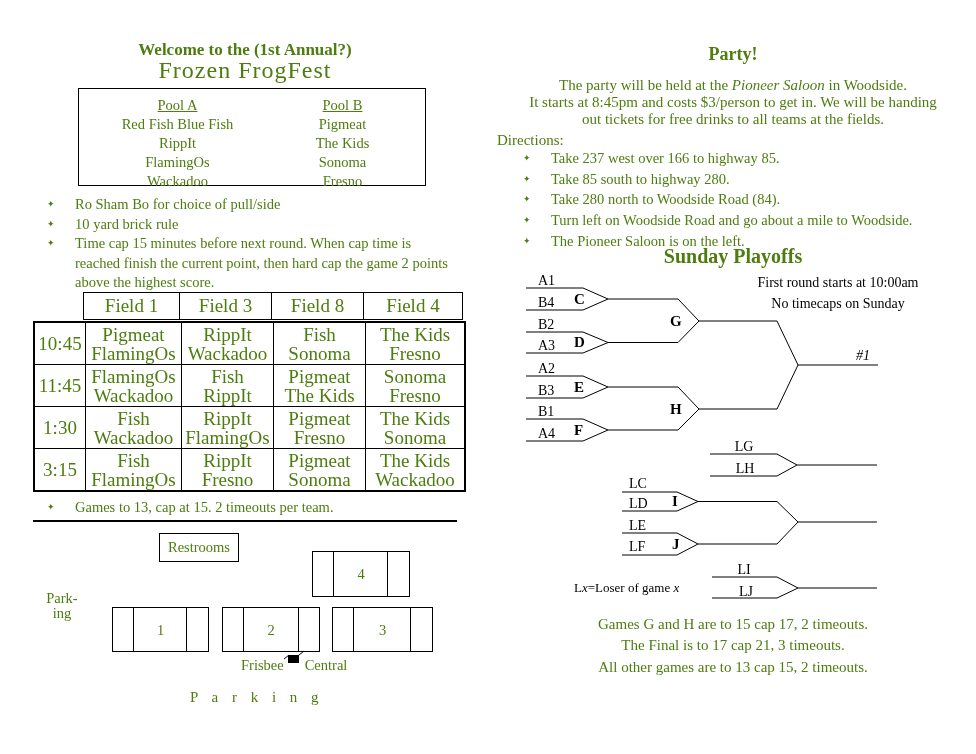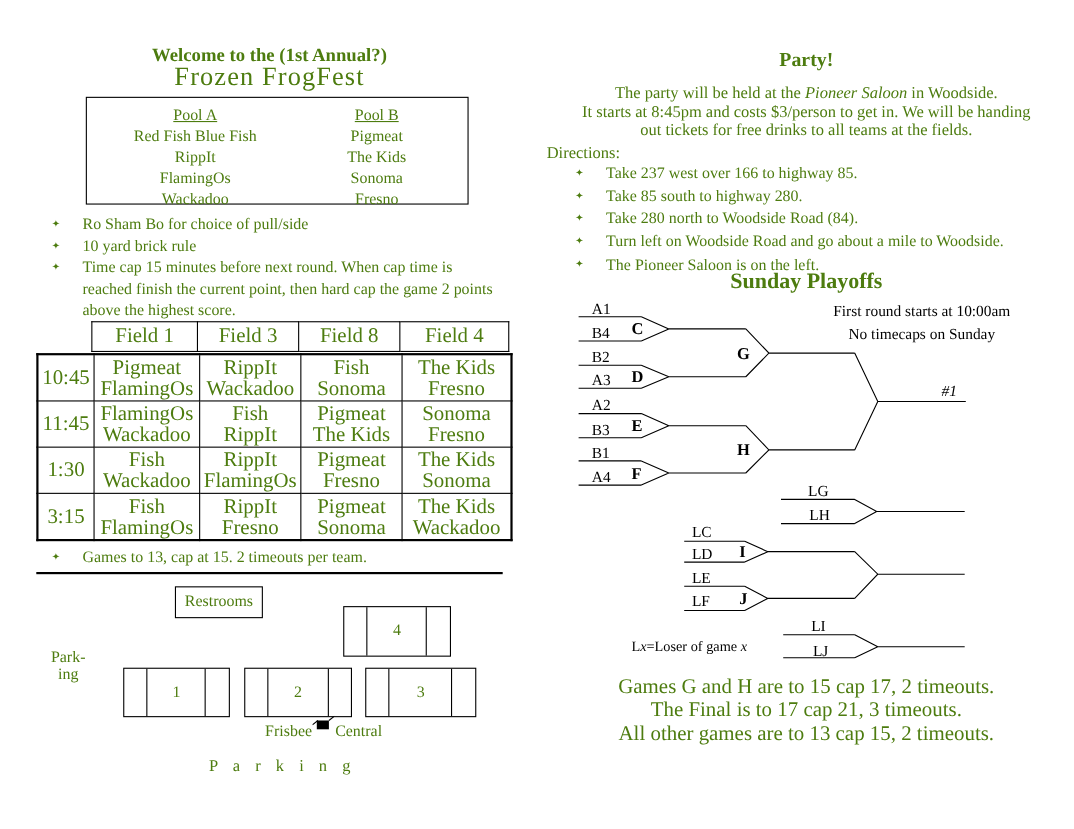--- a/index.html
+++ b/index.html
@@ -25,21 +25,21 @@
   table.schedbody{border:2px solid #000;}
   td.gamecell div{line-height:19px;}
   td.timecell{vertical-align:middle;}
   .hr{border-top:2px solid #000;}
   .mapbox{border:1px solid #000;box-sizing:border-box;position:absolute;}
   .ezl,.ezr{position:absolute;top:0;bottom:0;width:1px;background:#000;}
   .fieldnum{position:absolute;left:0;right:0;top:50%;transform:translateY(-50%);text-align:center;}
   svg text{font-family:"Liberation Serif",serif;font-size:14px;fill:#000;}
   svg text.gb{font-size:15px;font-weight:bold;}
   svg text.sm{font-size:13px;}
-  .notes div{line-height:21.3px;font-size:19px;}
+  .notes div{line-height:21.3px;font-size:15px;}
   .partyp div{line-height:16.8px;font-size:15px;}
 </style>
 </head>
 <body>
 
 <div class="page">
 
   <div class="abs ctr title1" style="left:30px;top:40px;width:430px;">Welcome to the (1st Annual?)</div>
   <div class="abs ctr title2" style="left:30px;top:57px;width:430px;">Frozen FrogFest</div>
 

